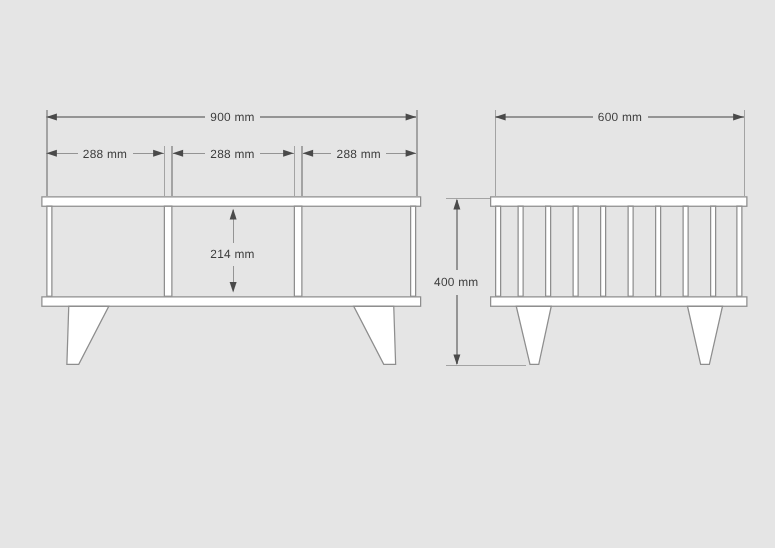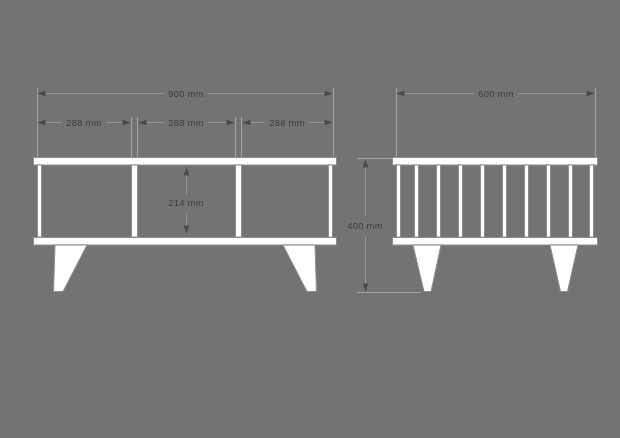--- a/index.html
+++ b/index.html
@@ -8,21 +8,21 @@
     background: #ffffff;
     width: 620px;
     height: 438px;
     overflow: hidden;
     font-family: "Liberation Sans", sans-serif;
   }
   .stage {
     position: relative;
     width: 620px;
     height: 438px;
-    background: #737373;
+    background: #e5e5e5;
   }
   svg { display: block; }
   .ln   { stroke: #949494; stroke-width: 1; fill: none; shape-rendering: crispEdges; }
   .ext  { stroke: #a3a3a3; stroke-width: 1; fill: none; shape-rendering: crispEdges; }
   .part { stroke: #8e8e8e; stroke-width: 1; fill: #ffffff; }
   .arr  { fill: #4a4a4a; stroke: none; }
   .dim-label {
     font-family: "Liberation Sans", sans-serif;
     font-size: 9.5px;
     fill: #3d3d3d;

